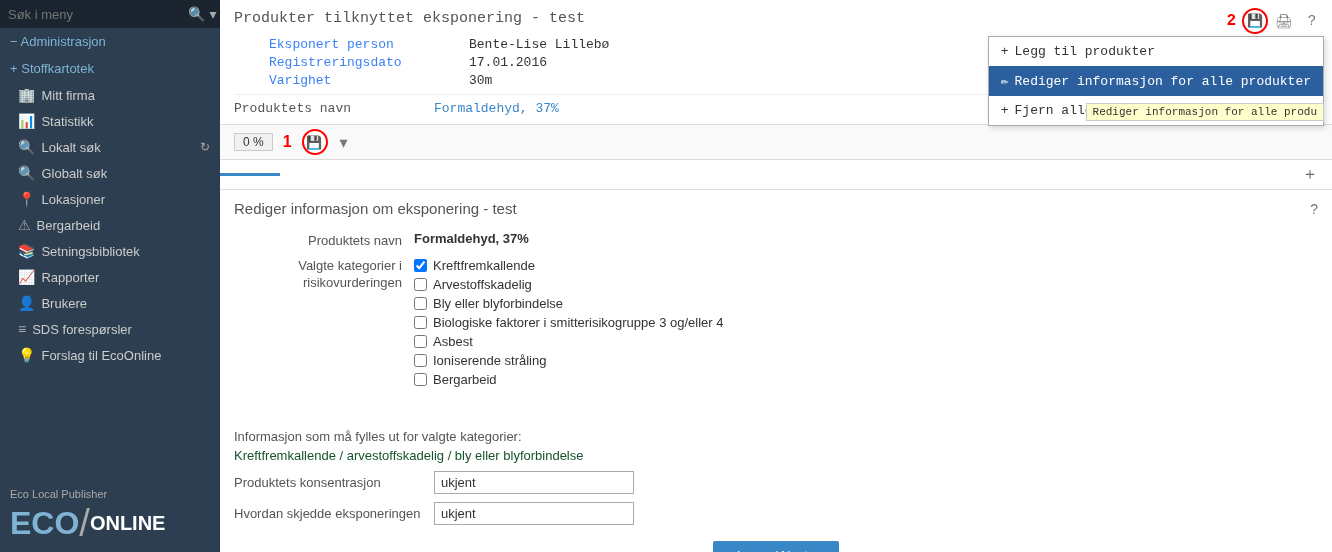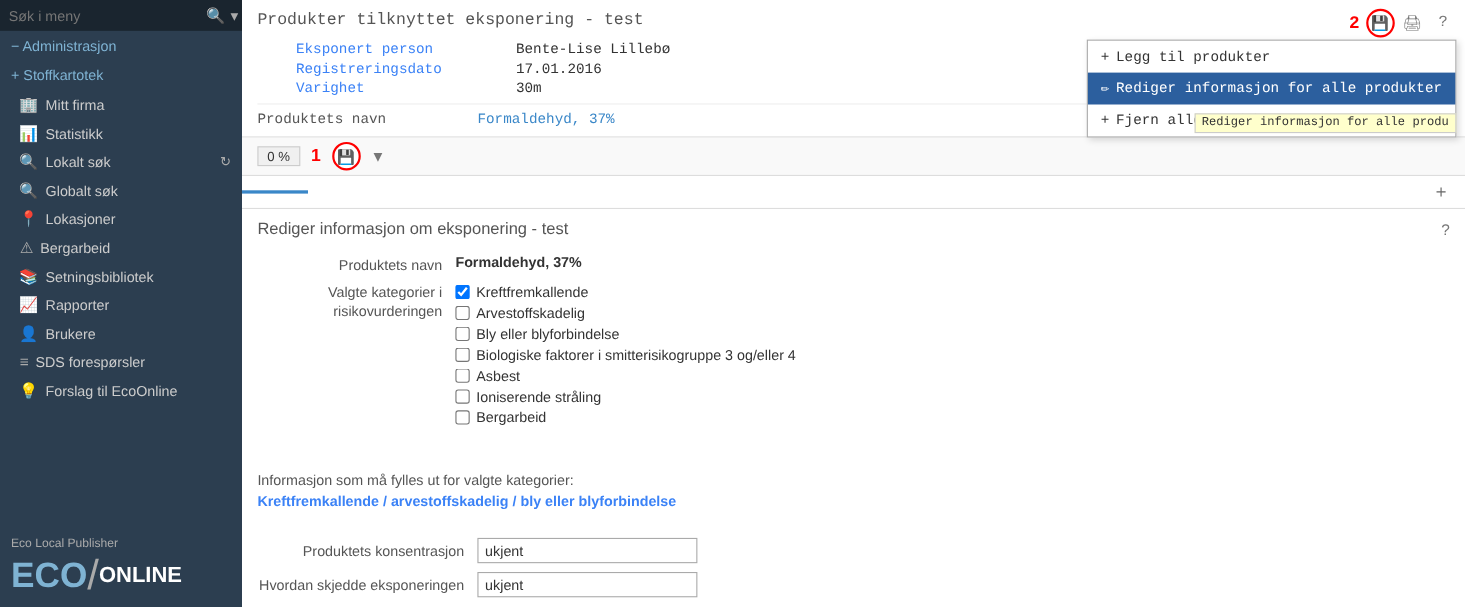--- a/index.html
+++ b/index.html
@@ -296,32 +296,32 @@
       margin-top: 14px;
       padding: 8px 14px;
     }
     .info-block-title {
       font-size: 13px;
       color: #555;
       margin-bottom: 4px;
     }
     .info-block-subtitle {
       font-size: 13px;
-      font-weight: bold;
-      color: #3b82f6;
-      margin-bottom: 26px;
+      font-weight: normal;
+      color: #14532d;
+      margin-bottom: 8px;
     }
     .field-row {
       display: flex;
       align-items: center;
       margin-bottom: 8px;
     }
     .field-label {
       width: 200px;
-      text-align: right;
+      text-align: left;
       padding-right: 12px;
       color: #555;
       font-size: 13px;
     }
     .field-input {
       width: 200px;
       border: 1px solid #aaa;
       padding: 3px 6px;
       font-size: 13px;
       color: #333;

